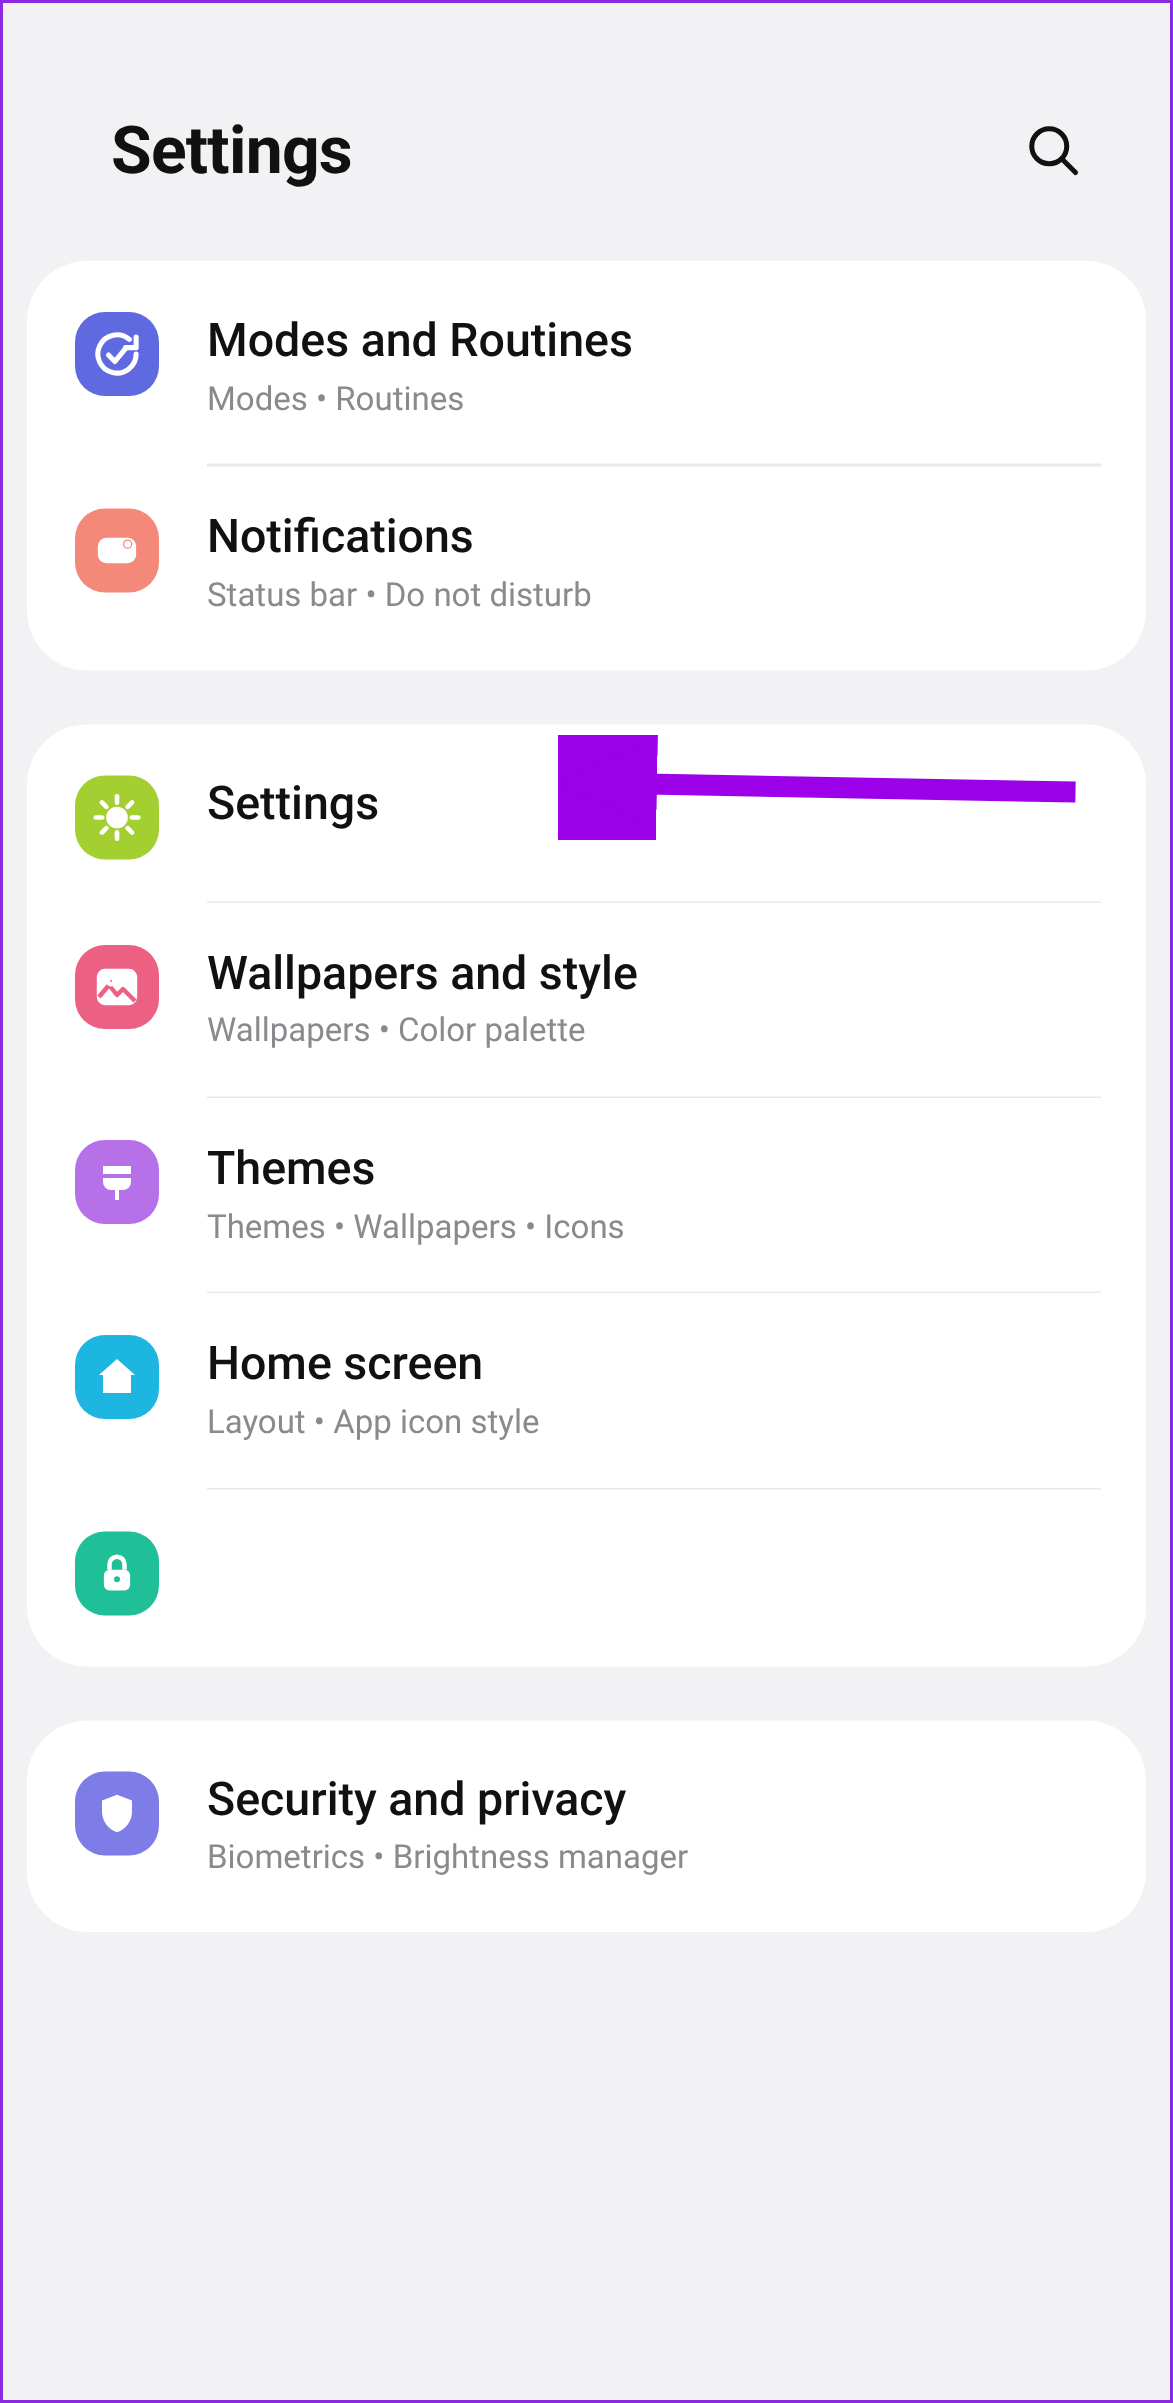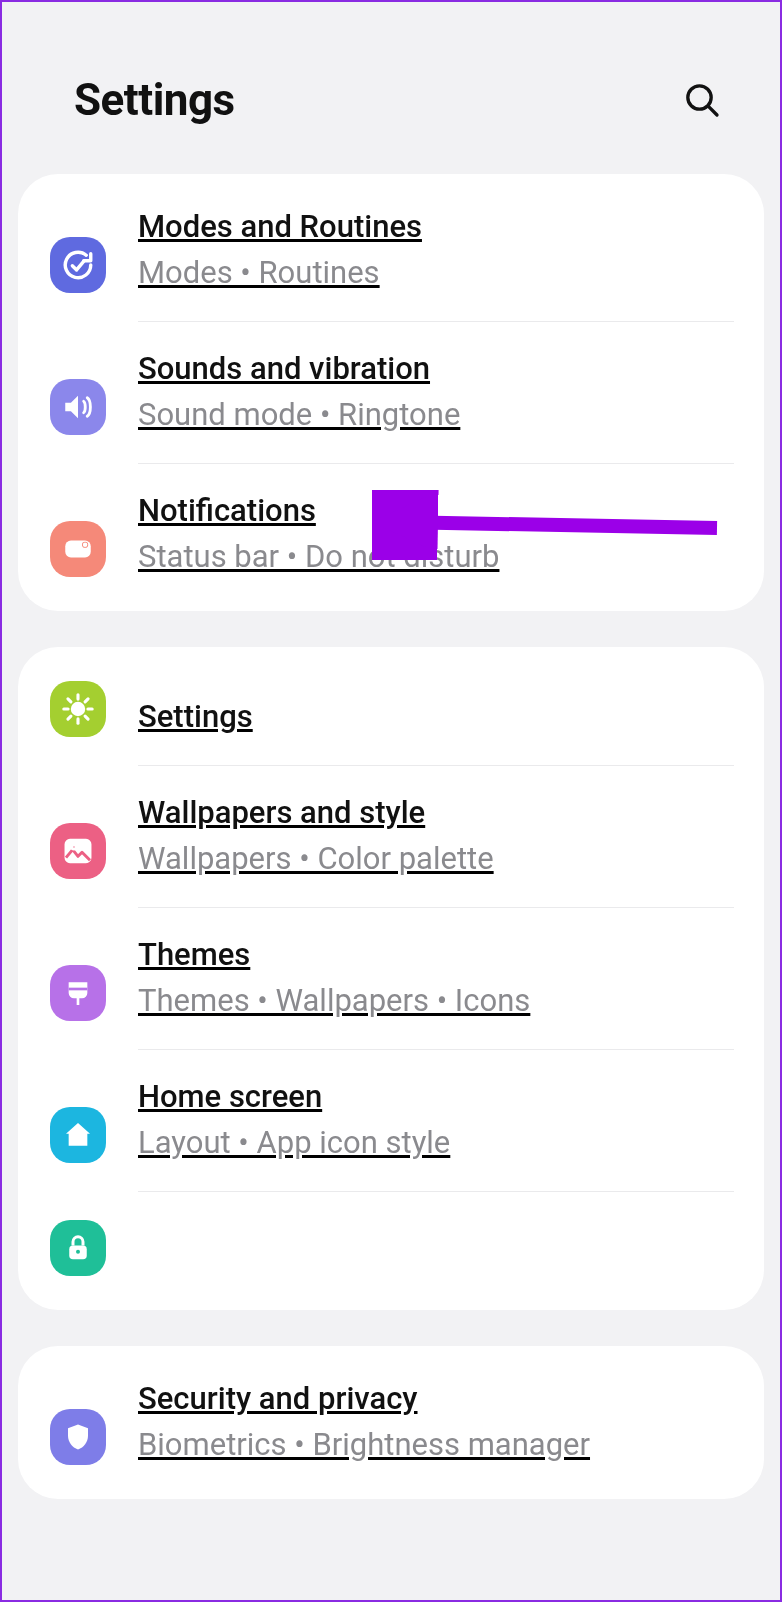--- a/index.html
+++ b/index.html
@@ -35,44 +35,43 @@
   }
   .card {
     background: #fff;
     border-radius: 40px;
     margin: 0 16px 36px 16px;
     padding: 6px 0;
   }
   .card.last { margin-bottom: 0; }
   .row {
     display: flex;
-    align-items: flex-end;
+    align-items: flex-start;
     padding: 28px 32px 28px 32px;
     cursor: pointer;
-    text-decoration: underline;
   }
   .row-icon {
     width: 56px;
     height: 56px;
     border-radius: 20px;
     display: flex;
     align-items: center;
     justify-content: center;
     flex-shrink: 0;
     margin-right: 32px;
   }
   .row-text { flex: 1; min-width: 0; }
   .row-title {
     font-size: 31px;
     font-weight: 500;
     color: #111;
     line-height: 1.25;
   }
   .row-sub {
-    font-size: 31px;
+    font-size: 22px;
     color: #8a8a8e;
     margin-top: 6px;
     line-height: 1.3;
   }
   .divider {
     height: 1px;
     background: #eaeaec;
     margin-left: 120px;
     margin-right: 30px;
   }
@@ -120,33 +119,20 @@
         <polyline points="8 12.5 11 15.5 16 9.5"></polyline>
       </svg>
     </div>
     <div class="row-text">
       <div class="row-title">Modes and Routines</div>
       <div class="row-sub">Modes  •  Routines</div>
     </div>
   </div>
   <div class="divider"></div>
 
-  <div class="row">
-    <div class="row-icon bg-violet">
-      <svg width="34" height="34" viewBox="0 0 24 24" fill="#fff">
-        <path d="M3 9v6h4l5 5V4L7 9H3z"></path>
-        <path d="M16 8c1.5 1 1.5 7 0 8" fill="none" stroke="#fff" stroke-width="2" stroke-linecap="round"></path>
-        <path d="M18.5 5.5c3 2 3 11 0 13" fill="none" stroke="#fff" stroke-width="2" stroke-linecap="round"></path>
-      </svg>
-    </div>
-    <div class="row-text">
-      <div class="row-title">Sounds and vibration</div>
-      <div class="row-sub">Sound mode  •  Ringtone</div>
-    </div>
-  </div>
   <div class="divider"></div>
 
   <div class="row">
     <div class="row-icon bg-coral">
       <svg width="34" height="34" viewBox="0 0 24 24" fill="#fff">
         <rect x="3" y="6" width="18" height="12" rx="4"></rect>
         <circle cx="17" cy="9" r="2.2" fill="#f58979"></circle>
         <circle cx="17" cy="9" r="1.6" fill="#fff"></circle>
       </svg>
     </div>

